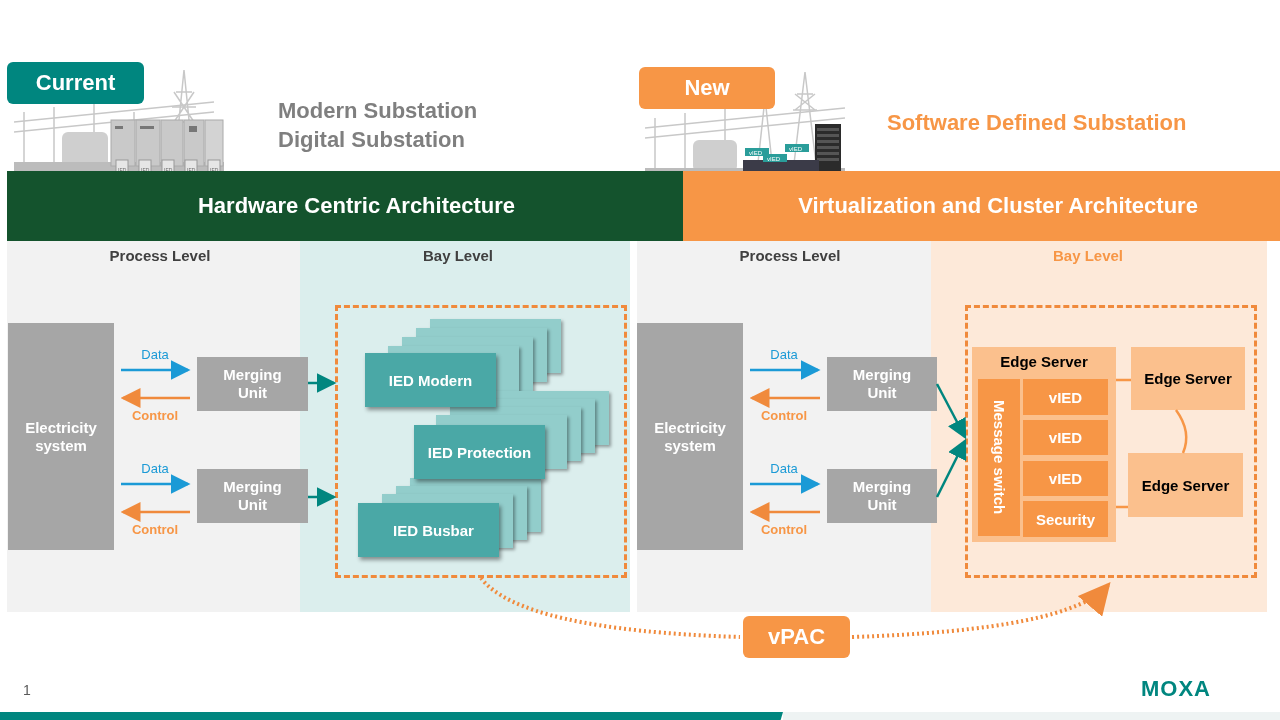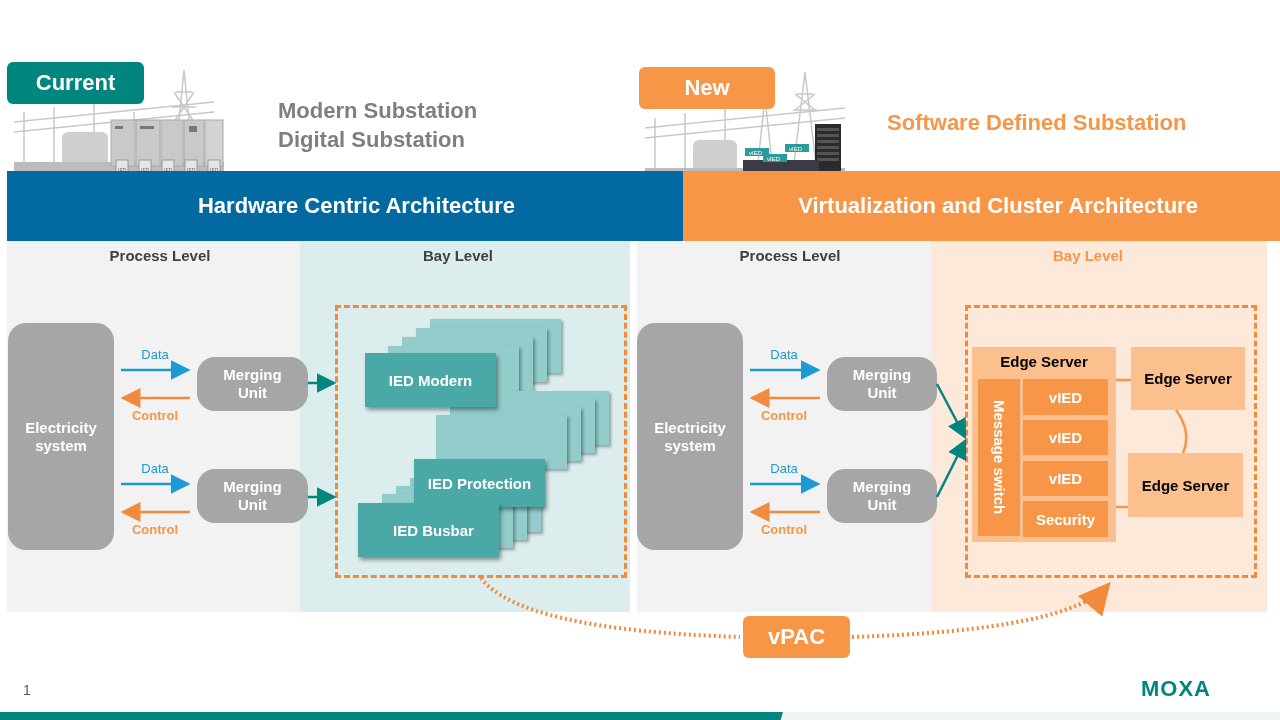--- a/index.html
+++ b/index.html
@@ -3,21 +3,21 @@
 <meta charset="utf-8">
 <style>
   html,body{margin:0;padding:0;}
   body{width:1280px;height:720px;position:relative;overflow:hidden;background:#fff;font-family:"Liberation Sans",sans-serif;}
   .abs{position:absolute;}
   .badge{position:absolute;color:#fff;font-weight:bold;font-size:22px;display:flex;align-items:center;justify-content:center;border-radius:6px;}
   .subtitle{position:absolute;color:#7f7f7f;font-weight:bold;font-size:22px;line-height:29px;}
   .header-bar{position:absolute;color:#fff;font-weight:bold;font-size:22px;display:flex;align-items:center;justify-content:center;}
   .panel{position:absolute;}
   .level-label{position:absolute;font-weight:bold;font-size:15px;color:#404040;text-align:center;}
-  .gray-box{position:absolute;background:#a6a6a6;color:#fff;font-weight:bold;font-size:15px;display:flex;align-items:center;justify-content:center;text-align:center;line-height:18px;border-radius:18px;}
+  .gray-box{position:absolute;background:#a6a6a6;color:#fff;font-weight:bold;font-size:15px;display:flex;align-items:center;justify-content:center;text-align:center;line-height:18px;}
   .flow-label{position:absolute;font-size:13px;text-align:center;width:70px;}
   .data-lbl{color:#1b9ad6;}
   .ctrl-lbl{color:#f79646;font-weight:bold;}
   .dash-box{position:absolute;border:3px dashed #f08a3c;box-sizing:border-box;}
   .ied-stack{position:absolute;background:#92cdcb;box-shadow:2px 2px 3px rgba(0,0,0,0.35);}
   .ied{position:absolute;background:#4aa8a6;color:#fff;font-weight:bold;font-size:15px;display:flex;align-items:center;justify-content:center;box-shadow:2px 3px 4px rgba(0,0,0,0.4);}
   .es-box{position:absolute;background:#fbc08d;color:#000;font-weight:bold;font-size:15px;display:flex;align-items:center;justify-content:center;}
   .orange-cell{position:absolute;background:#f79646;color:#fff;font-weight:bold;font-size:15px;display:flex;align-items:center;justify-content:center;}
   .scene{position:absolute;}
 </style>
@@ -87,21 +87,21 @@
   <g font-size="6" fill="#fff" font-family="Liberation Sans, sans-serif">
     <text x="104" y="87">vIED</text>
     <text x="122" y="93">vIED</text>
     <text x="144" y="83">vIED</text>
   </g>
 </svg>
 
 <div class="badge" style="left:639px;top:67px;width:136px;height:42px;background:#f79646;">New</div>
 <div class="subtitle" style="left:887px;top:108px;color:#f79646;">Software Defined Substation</div>
 
-<div class="header-bar" style="left:7px;top:171px;width:699px;height:70px;background:#0369a1;">Hardware Centric Architecture</div>
+<div class="header-bar" style="left:7px;top:171px;width:699px;height:70px;background:#14532d;">Hardware Centric Architecture</div>
 <div class="header-bar" style="left:637px;top:171px;width:630px;height:70px;background:#f79646;margin-left:46px;">Virtualization and Cluster Architecture</div>
 
 <div class="panel" style="left:7px;top:241px;width:293px;height:371px;background:#f2f2f2;"></div>
 <div class="panel" style="left:300px;top:241px;width:330px;height:371px;background:#dbeeed;"></div>
 <div class="panel" style="left:637px;top:241px;width:294px;height:371px;background:#f2f2f2;"></div>
 <div class="panel" style="left:931px;top:241px;width:336px;height:371px;background:#fde9d9;"></div>
 
 <div class="level-label" style="left:7px;top:247px;width:306px;">Process Level</div>
 <div class="level-label" style="left:300px;top:247px;width:316px;">Bay Level</div>
 <div class="level-label" style="left:637px;top:247px;width:306px;">Process Level</div>
@@ -137,21 +137,21 @@
 <div class="ied-stack" style="left:478px;top:391px;width:131px;height:54px;"></div>
 <div class="ied-stack" style="left:464px;top:399px;width:131px;height:54px;"></div>
 <div class="ied-stack" style="left:450px;top:407px;width:131px;height:54px;"></div>
 <div class="ied-stack" style="left:436px;top:415px;width:131px;height:54px;"></div>
 
 <div class="ied-stack" style="left:410px;top:478px;width:131px;height:54px;"></div>
 <div class="ied-stack" style="left:396px;top:486px;width:131px;height:54px;"></div>
 <div class="ied-stack" style="left:382px;top:494px;width:131px;height:54px;"></div>
 
 <div class="ied" style="left:365px;top:353px;width:131px;height:54px;">IED Modern</div>
-<div class="ied" style="left:414px;top:425px;width:131px;height:48px;margin-top:34px;">IED Protection</div>
+<div class="ied" style="left:414px;top:425px;width:131px;height:54px;">IED Protection</div>
 <div class="ied" style="left:358px;top:503px;width:131px;height:54px;padding-left:10px;">IED Busbar</div>
 
 <div class="dash-box" style="left:965px;top:305px;width:292px;height:273px;"></div>
 
 <div class="es-box" style="left:972px;top:347px;width:144px;height:195px;align-items:flex-start;"></div>
 <div class="abs" style="left:972px;top:353px;width:144px;text-align:center;font-weight:bold;font-size:15px;color:#000;">Edge Server</div>
 
 <div class="orange-cell" style="left:978px;top:379px;width:42px;height:157px;">
   <span style="writing-mode:vertical-rl;white-space:nowrap;">Message switch</span>
 </div>

